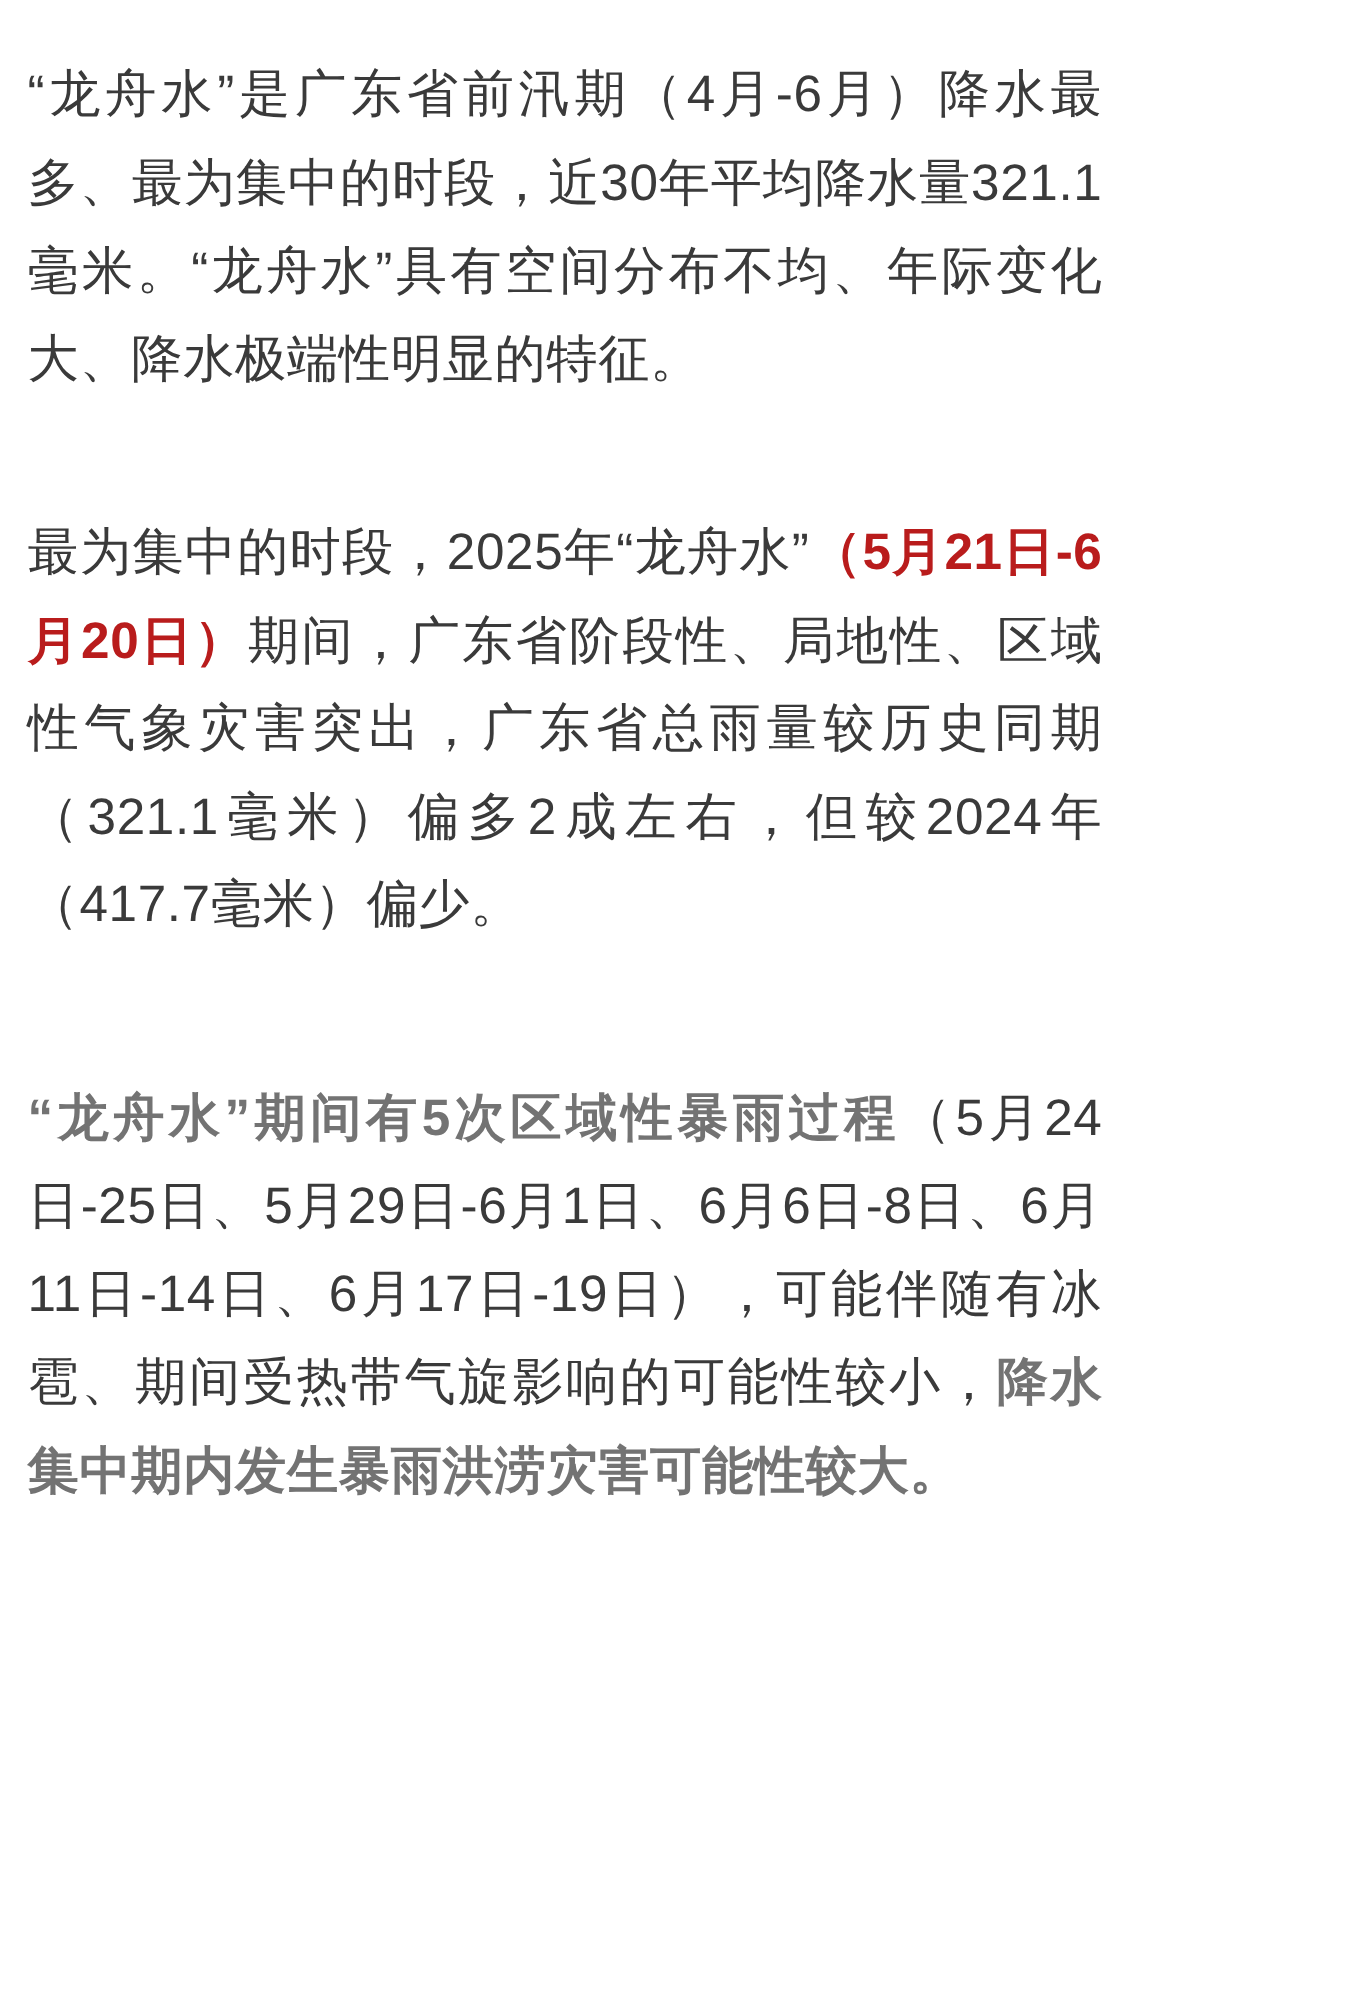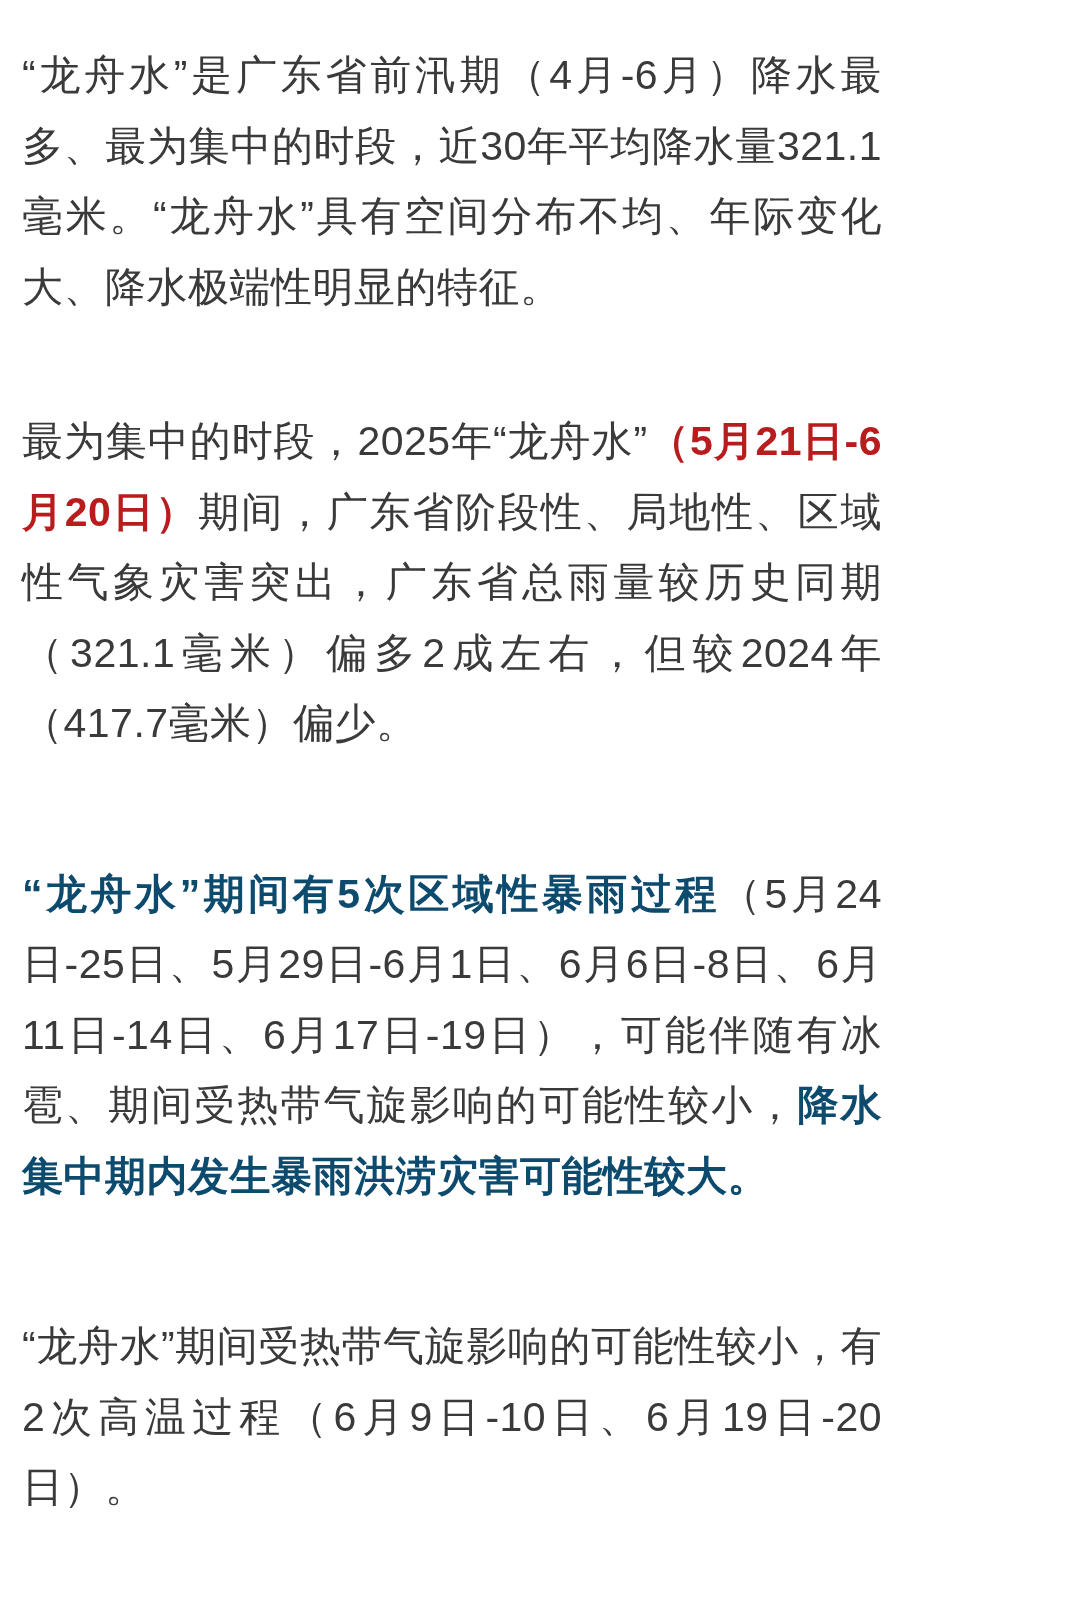--- a/index.html
+++ b/index.html
@@ -34,21 +34,21 @@
     height: 84px;
   }
   .gap-xl {
     height: 100px;
   }
   .red {
     color: #b91c1c;
     font-weight: bold;
   }
   .red-strong {
-    color: #0c4a6e;
+    color: #737373;
     font-weight: bold;
   }
   .inline {
     display: inline;
   }
 </style>
 </head>
 <body>
 
 <div class="page">
@@ -64,17 +64,14 @@
   </p>
 
   <div class="gap-xl"></div>
 
   <p class="para">
     <span class="inline red-strong">“龙舟水”期间有5次区域性暴雨过程</span><span class="inline">（5月24日-25日、5月29日-6月1日、6月6日-8日、6月11日-14日、6月17日-19日），可能伴随有冰雹、期间受热带气旋影响的可能性较小，</span><span class="inline red-strong">降水集中期内发生暴雨洪涝灾害可能性较大。</span>
   </p>
 
   <div class="gap-xl"></div>
 
-  <p class="para">
-    <span class="inline">“龙舟水”期间受热带气旋影响的可能性较小，有2次高温过程（6月9日-10日、6月19日-20日）。</span>
-  </p>
 
 </div>
 
 </body></html>

